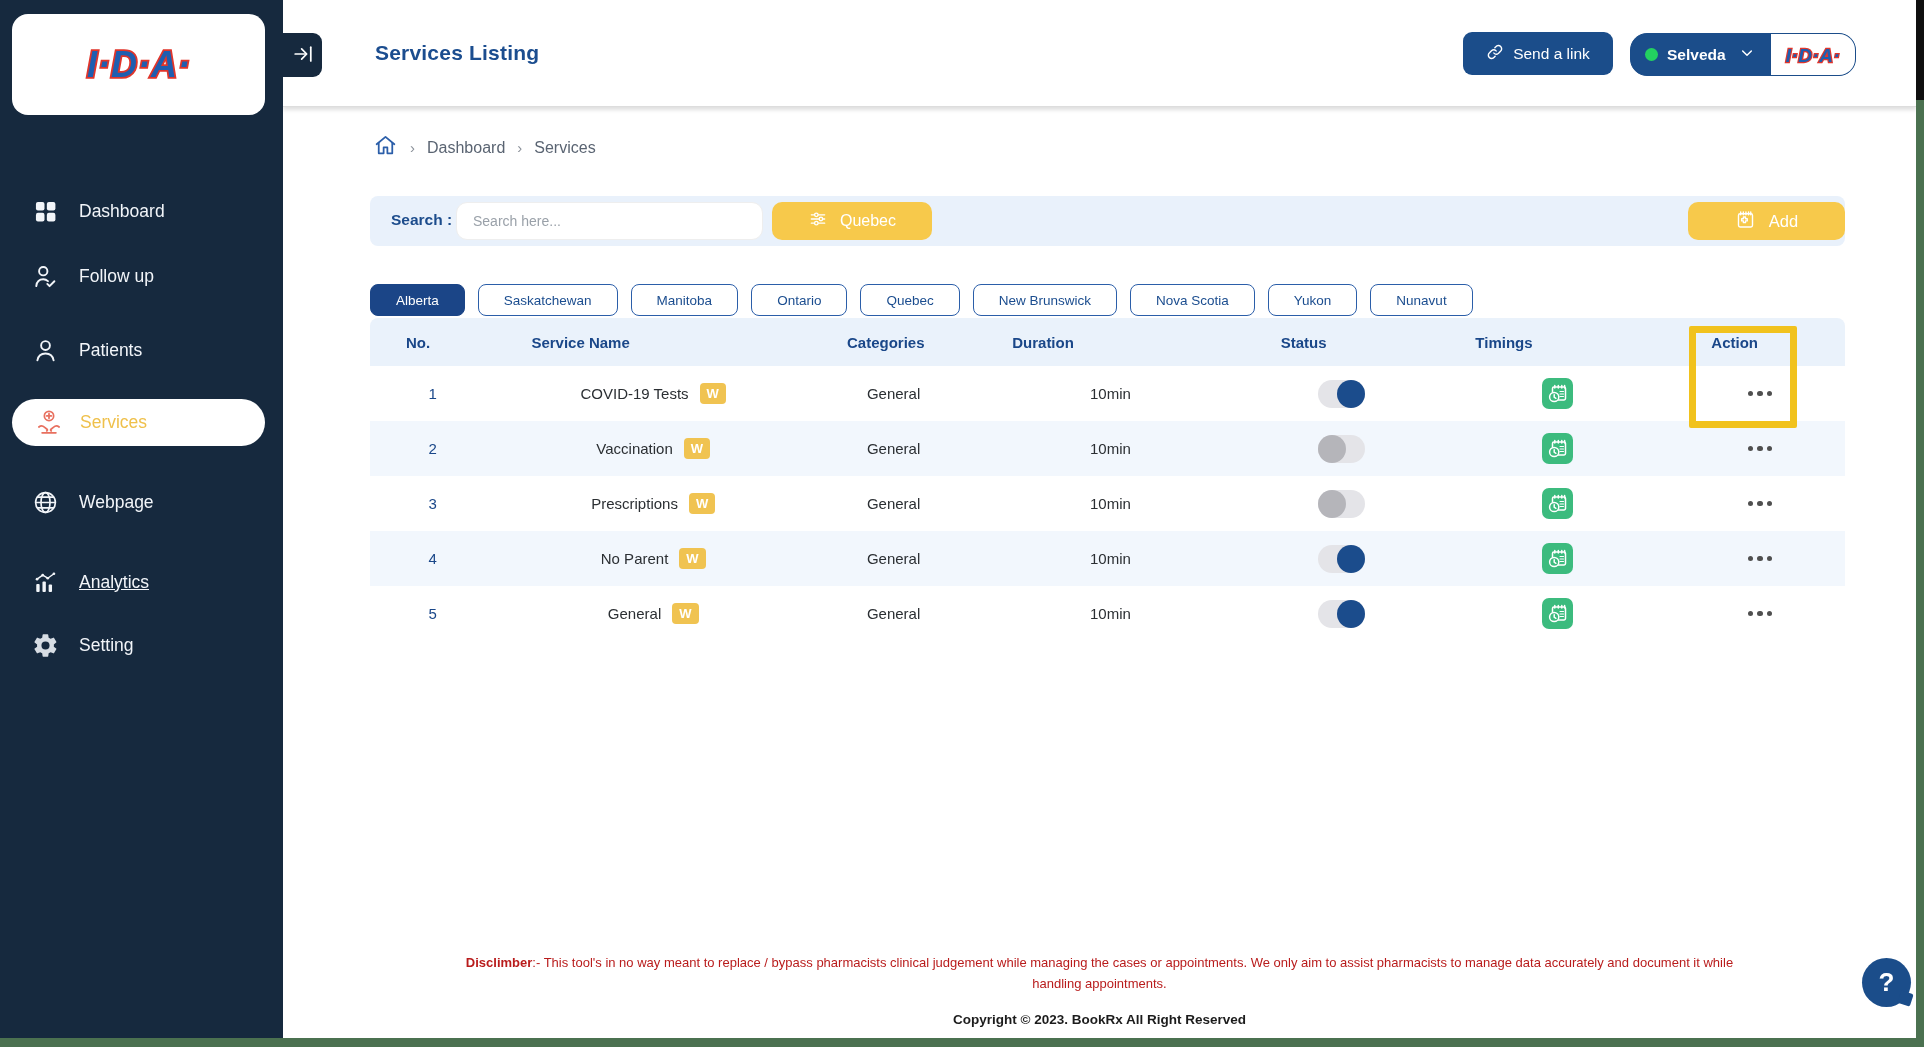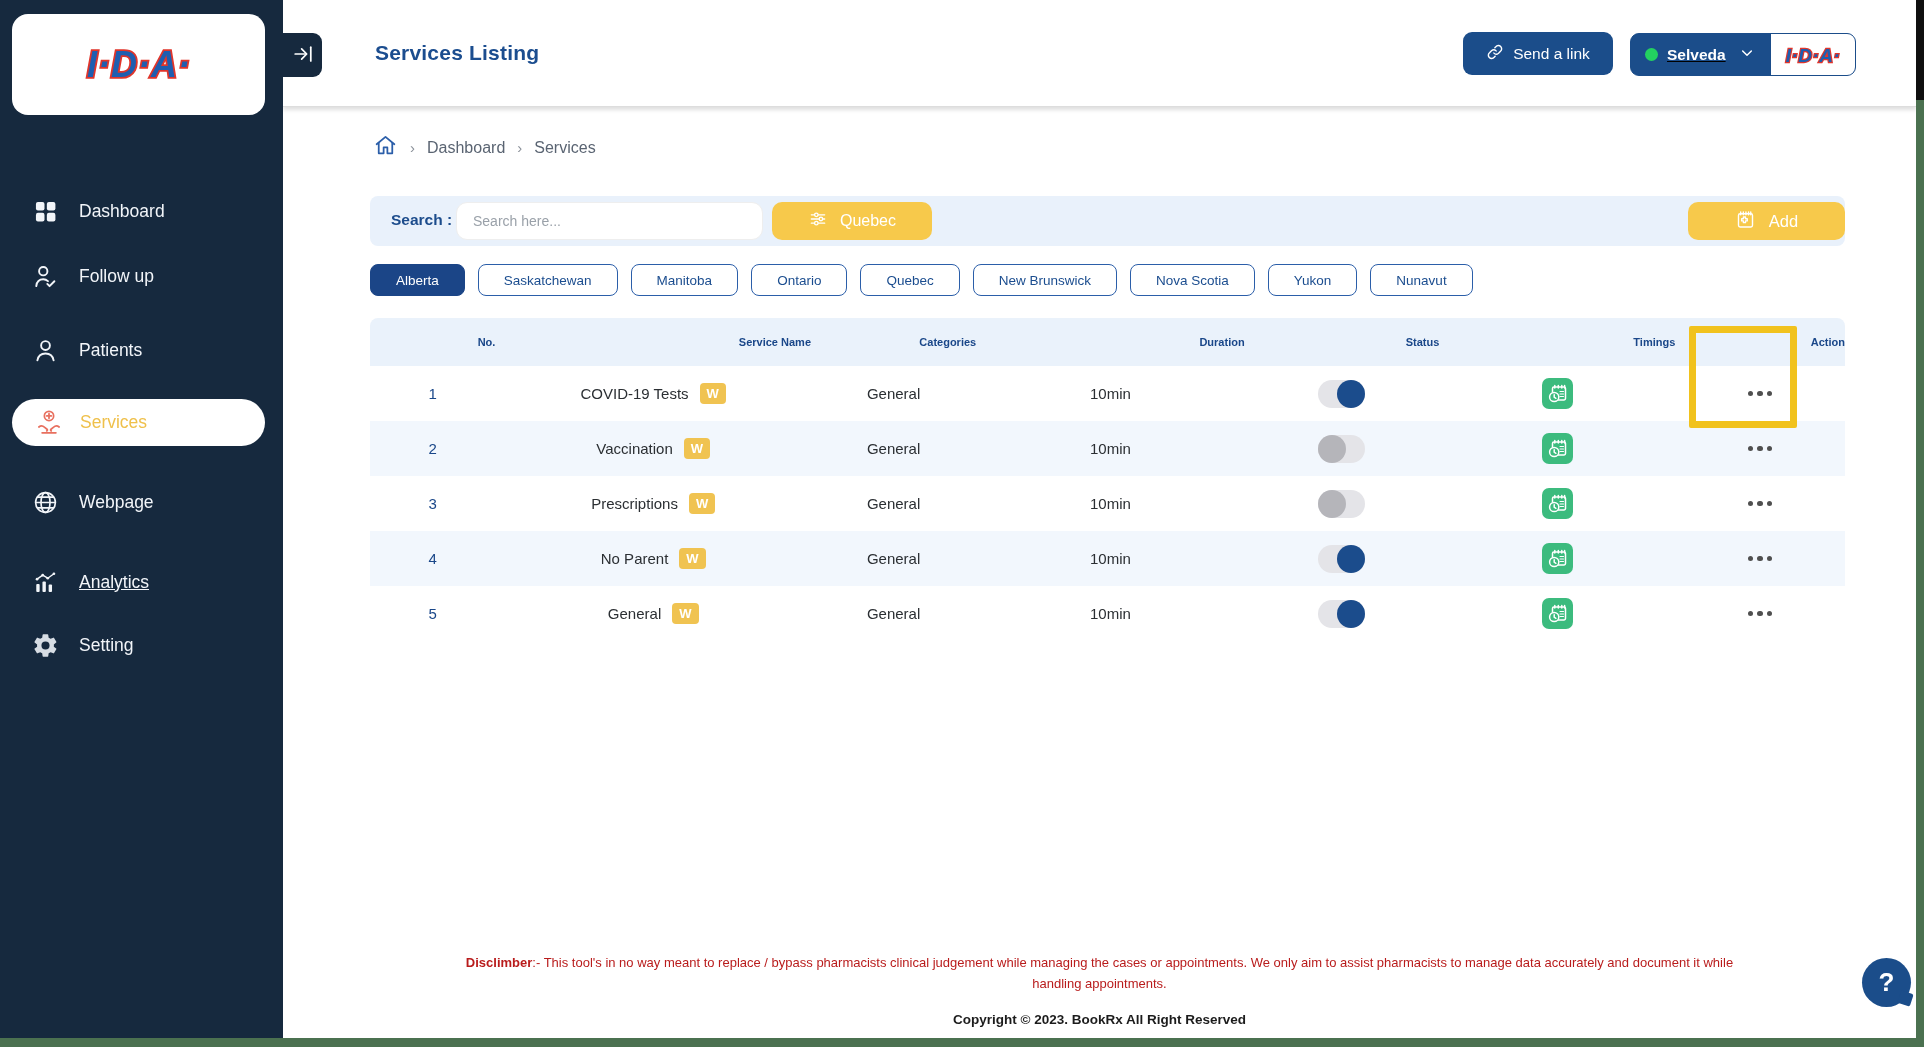--- a/index.html
+++ b/index.html
@@ -36,21 +36,21 @@
   .topbar { position:absolute; left:0; top:0; width:100%; height:107px; background:#fff;
     border-bottom:1px solid #ddd; box-shadow:0 3px 4px rgba(0,0,0,.13); }
   .page-title { position:absolute; left:92px; top:41px; font-size:21px; font-weight:bold; color:#1B4D8F; letter-spacing:.2px; }
 
   .send-link { position:absolute; left:1180px; top:32px; width:150px; height:43px; background:#1B4D8A; color:#fff;
     border:none; border-radius:9px; display:flex; align-items:center; justify-content:center; gap:9px;
     font-size:15.5px; font-family:"Liberation Sans", sans-serif; cursor:pointer; }
   .send-link svg { width:18px; height:18px; }
 
   .account-pill { position:absolute; left:1347px; top:33px; width:226px; height:43px; border:1.5px solid #1B4D8A;
-    border-radius:9px; display:flex; overflow:hidden; cursor:pointer; background:#1B4D8A;text-decoration:underline; }
+    border-radius:17px; display:flex; overflow:hidden; cursor:pointer; background:#1B4D8A; }
   .account-left { flex:1; background:#1B4D8A; display:flex; align-items:center; gap:9px; padding-left:14px; }
   .online-dot { width:13px; height:13px; border-radius:50%; }
   .account-name { color:#fff; font-size:15.5px; font-weight:600; }
   .account-left svg { width:16px; height:16px; margin-left:4px; }
   .account-logo { width:84px; background:#fff; display:flex; align-items:center; justify-content:center; }
 
   
   .breadcrumb { position:absolute; left:90px; top:133px; display:flex; align-items:center; gap:12px; }
   .crumb-home svg { width:25px; height:25px; }
   .crumb-sep { color:#8a9099; font-size:15px; }
@@ -65,30 +65,30 @@
   .filter-btn { position:absolute; left:402px; top:6px; width:160px; height:38px; background:#F7C94B; border:none;
     border-radius:10px; color:#fff; font-size:16px; display:flex; align-items:center; justify-content:center; gap:12px;
     font-family:"Liberation Sans", sans-serif; cursor:pointer; }
   .filter-btn svg { width:20px; height:20px; }
   .add-btn { position:absolute; left:1318px; top:6px; width:157px; height:38px; background:#F7C94B; border:none;
     border-radius:10px; color:#fff; font-size:16.5px; display:flex; align-items:center; justify-content:center; gap:13px;
     font-family:"Liberation Sans", sans-serif; cursor:pointer; }
   .add-btn svg { width:21px; height:21px; }
 
   
-  .chips { position:absolute; left:87px; top:264px; display:flex; gap:13px; }
+  .chips { position:absolute; left:87px; top:284px; display:flex; gap:13px; }
   .chip { height:32px; padding:0 25px; border:1.6px solid #2B5EA9; border-radius:8px; background:#fff; color:#1B4D8F;
     font-size:13.5px; display:flex; align-items:center; font-family:"Liberation Sans", sans-serif; cursor:pointer; }
   .chip.active { background:#1B4587; border-color:#1B4587; color:#fff; }
 
   
   .svc-table { position:absolute; left:87px; top:318px; width:1475px; }
   .trow { display:grid; grid-template-columns:8.5% 21.4% 11.2% 18.2% 13.2% 16% 11.5%; align-items:center; }
   .thead { height:48px; background:#EAF2FB; border-radius:8px 8px 0 0; }
-  .th { text-align:right; color:#1A4789; font-size:11px; font-weight:600;margin-left:36px; }
+  .th { text-align:left; color:#1A4789; font-size:15px; font-weight:600;margin-left:36px; }
   .tdrow { height:55px; background:#fff; }
   .tdrow.alt { background:#F2F7FD; }
   .td { text-align:center; color:#2B2F33; font-size:15px; display:flex; align-items:center; justify-content:center; }
   .td.no { color:#1A4789; }
   .name-wrap { gap:11px; }
   .w-badge { background:#F0C351; color:#fff; font-size:13px; font-weight:bold; padding:4px 7px; border-radius:4px; line-height:1; }
   .toggle { position:relative; width:47px; height:28px; border-radius:14px; background:#E4E4E8; display:inline-block; cursor:pointer; }
   .toggle .knob { position:absolute; top:0; width:28px; height:28px; border-radius:50%; }
   .toggle.on .knob { right:0; background:#1B4C8C; }
   .toggle.off .knob { left:0; background:#B5B5BA; }

